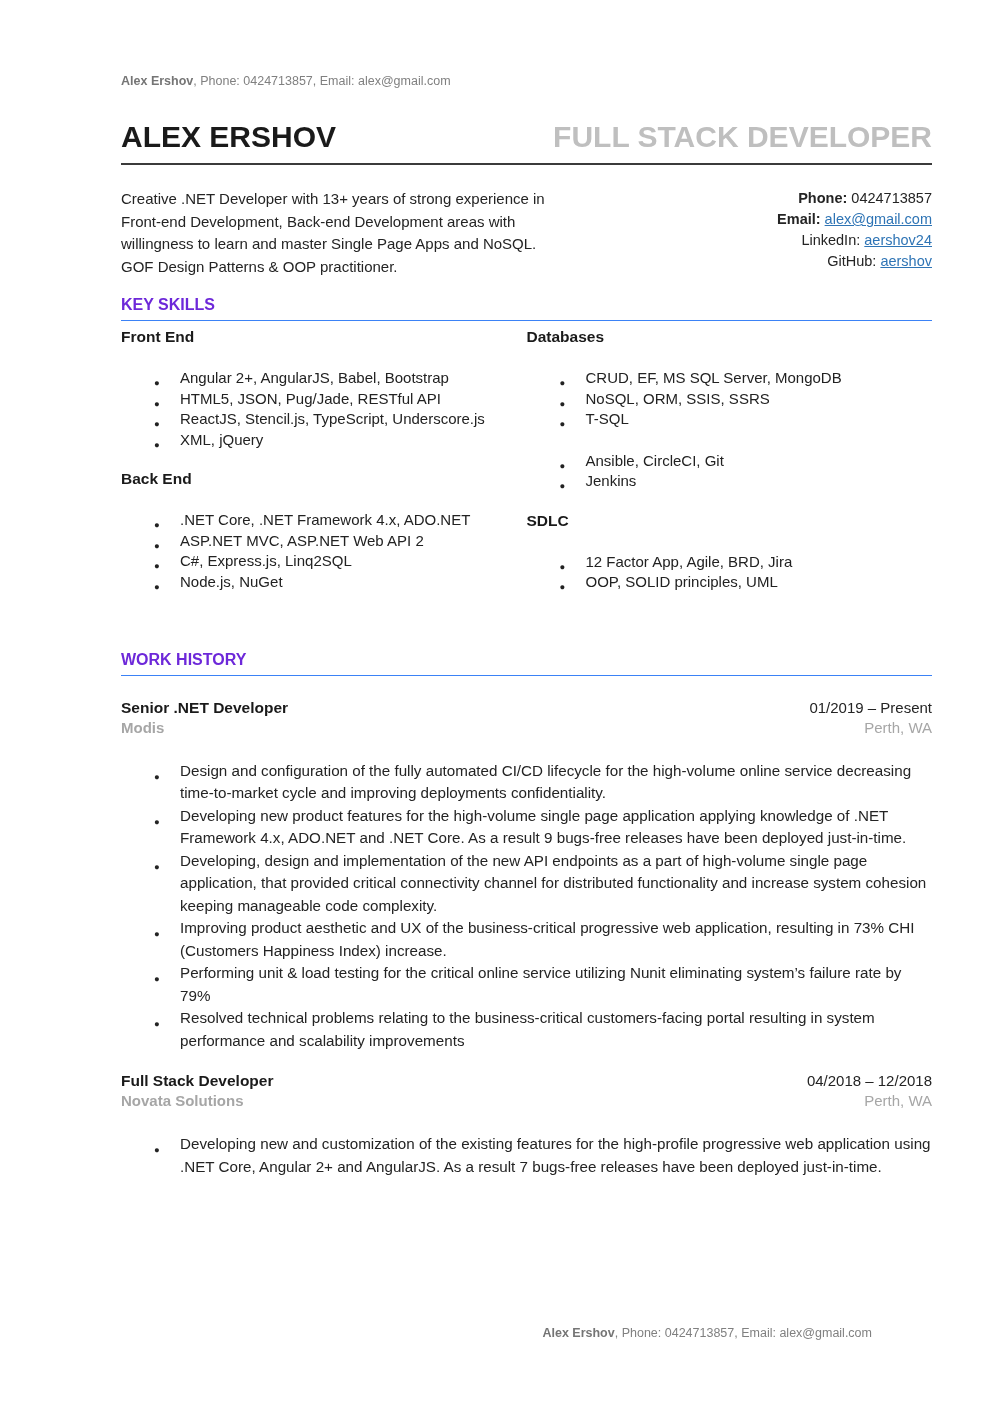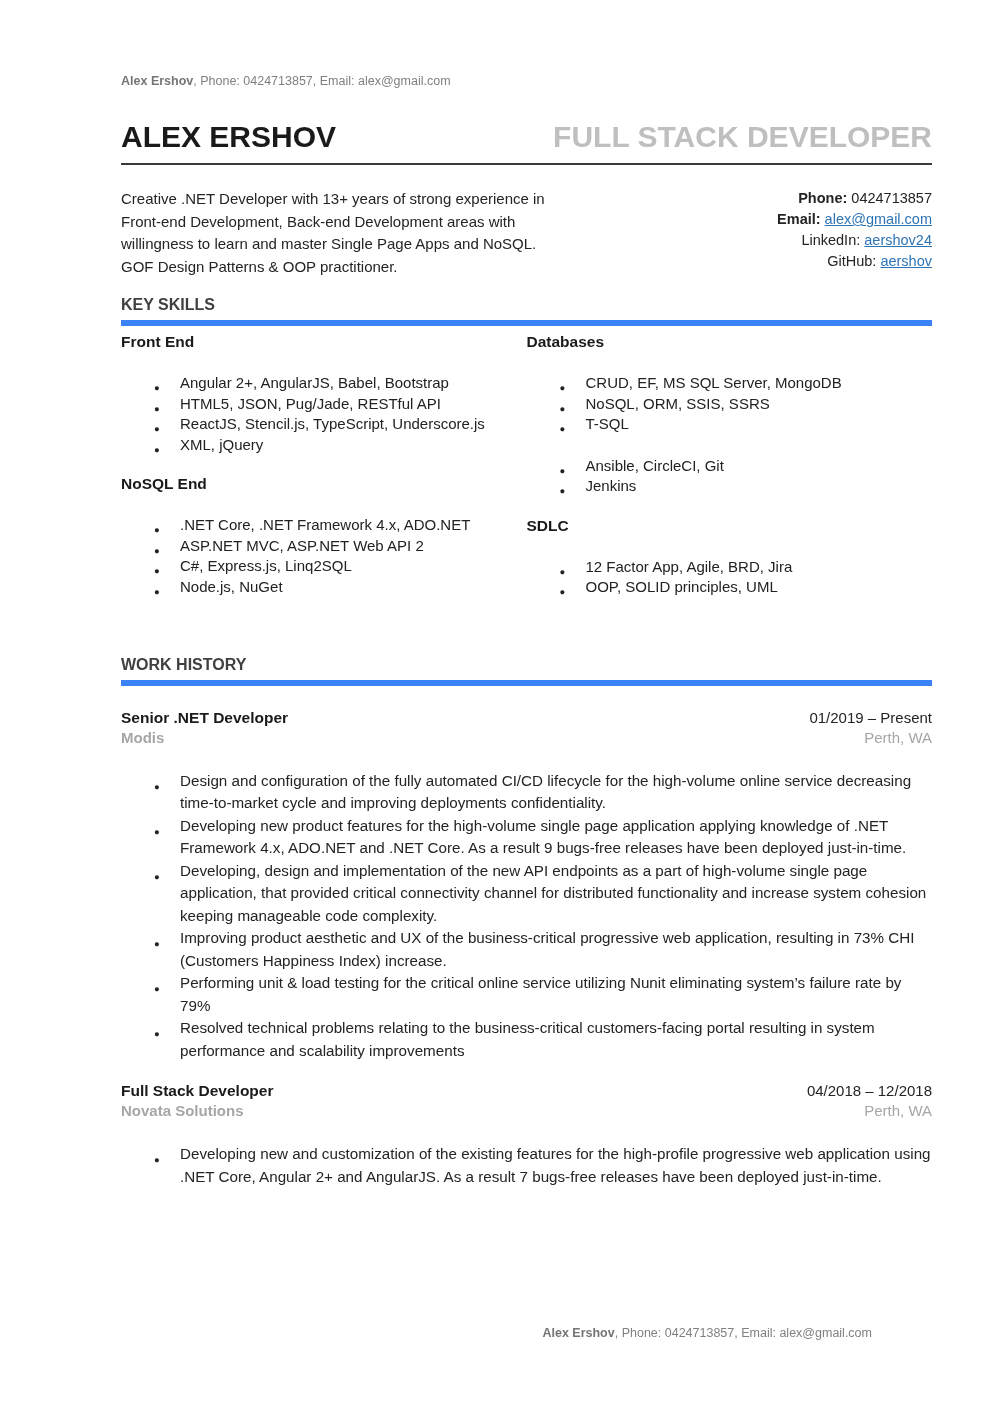--- a/index.html
+++ b/index.html
@@ -32,22 +32,22 @@
 
   
   .intro-row { display: flex; justify-content: space-between; margin-top: 23px; }
   .summary { width: 425px; font-size: 15px; line-height: 22.5px; color: #242424; }
   .contact { flex: 1; text-align: right; font-size: 14.5px; line-height: 21px; color: #242424; }
   .contact .lbl-bold { font-weight: bold; }
   .contact a { color: #2e74b5; text-decoration: underline; cursor: pointer; }
 
   
   .section-heading {
-    font-size: 16px; font-weight: bold; color: #404040;
-    padding-bottom: 6px; border-bottom: 6px solid #3b82f6;
+    font-size: 16px; font-weight: bold; color: #6d28d9;
+    padding-bottom: 6px; border-bottom: 1px solid #3b82f6;
   }
   .heading-skills { margin-top: 18px; }
   .heading-work { margin-top: 58px; }
 
   
   .skills-columns { display: flex; margin-top: 6px; }
   .skills-col { width: 50%; }
   .skill-group + .skill-group { margin-top: 19px; }
   .skill-category { font-size: 15.5px; font-weight: bold; color: #1a1a1a; line-height: 20px; }
 
@@ -117,21 +117,21 @@
     <div class="skill-category">Front End</div>
     <ul class="bullet-list skill-list">
             <li>Angular 2+, AngularJS, Babel, Bootstrap</li>
             <li>HTML5, JSON, Pug/Jade, RESTful API</li>
             <li>ReactJS, Stencil.js, TypeScript, Underscore.js</li>
             <li>XML, jQuery</li>
           </ul>
   </div>
 
   <div class="skill-group">
-    <div class="skill-category">NoSQL End</div>
+    <div class="skill-category">Back End</div>
     <ul class="bullet-list skill-list">
             <li>.NET Core, .NET Framework 4.x, ADO.NET</li>
             <li>ASP.NET MVC, ASP.NET Web API 2</li>
             <li>C#, Express.js, Linq2SQL</li>
             <li>Node.js, NuGet</li>
           </ul>
   </div>
 </div>
     <div class="skills-col">
   <div class="skill-group">

